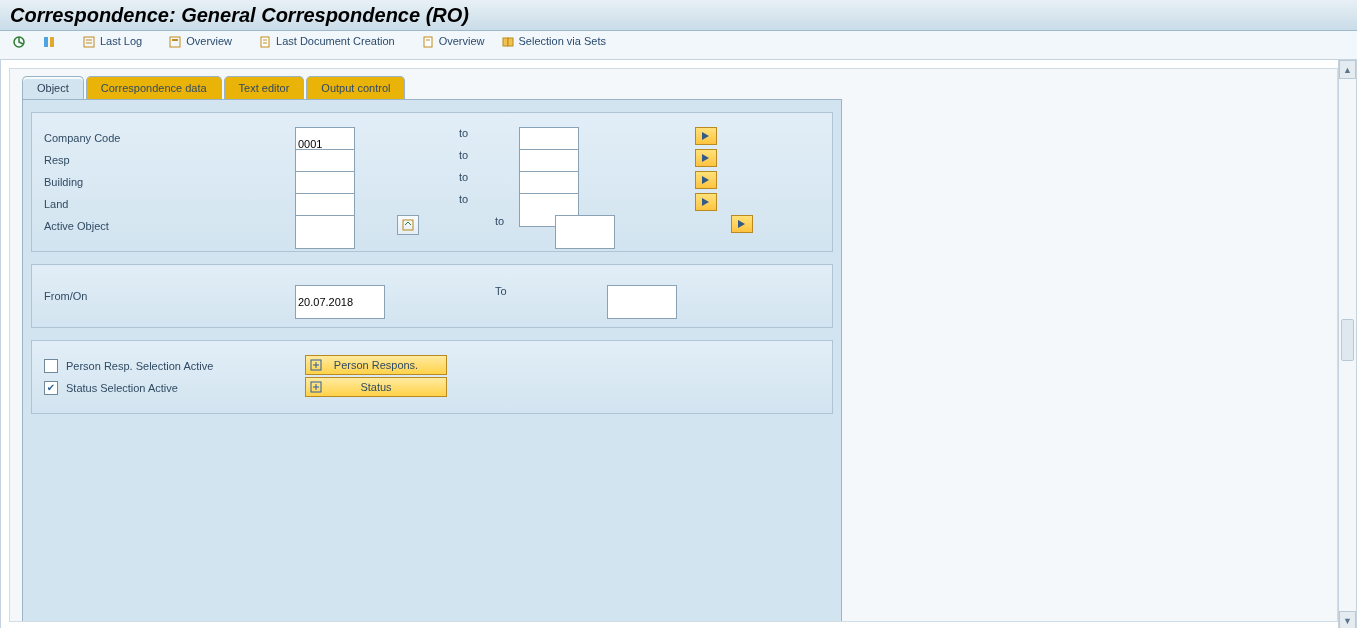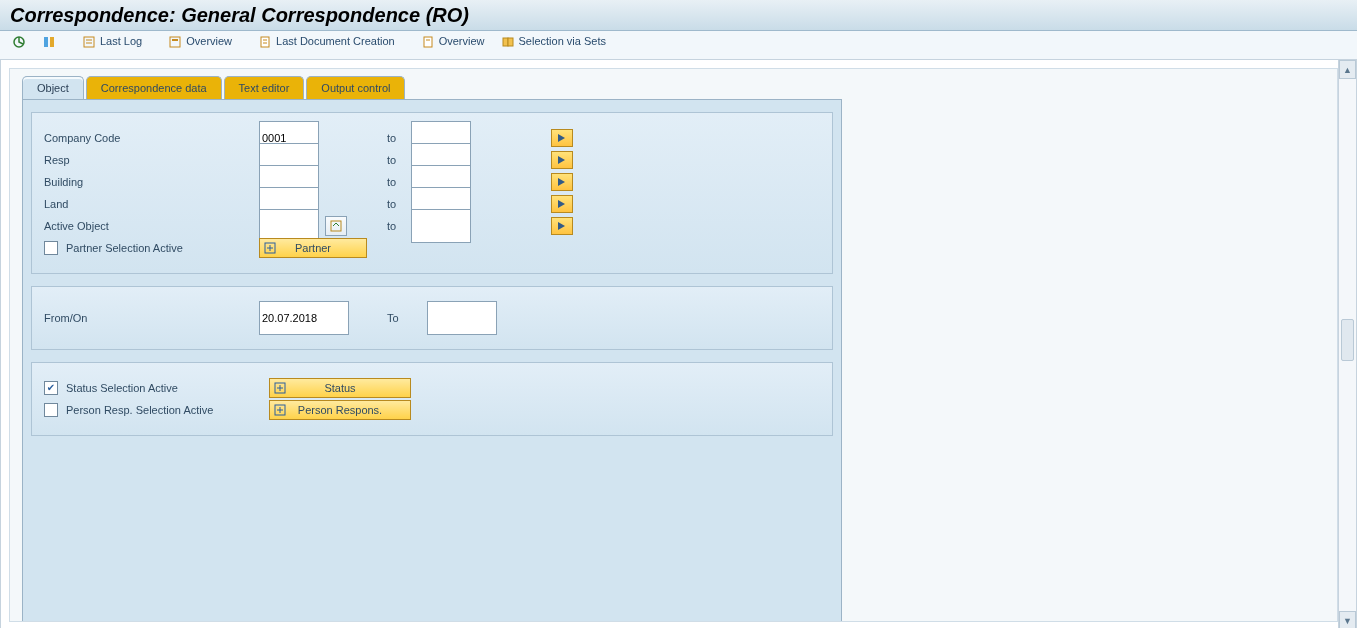--- a/index.html
+++ b/index.html
@@ -107,23 +107,23 @@
   .group-box {
     margin: 0 8px 12px 8px;
     border: 1px solid #aec4d5;
     background: #d8e8f3;
     background: linear-gradient(#e2eef7, #d2e4f0);
     border-radius: 0;
     padding: 14px 10px;
   }
   .row {
     display: flex;
-    align-items: center;
     height: 22px;
     margin-bottom: 0;
+    gap: 36px;
   }
   .lbl {
     width: 215px;
     color: #304b63;
     padding-left: 2px;
     display:flex;
     align-items:center;
     gap:4px;
   }
   input[type=text].fld {
@@ -397,83 +397,66 @@
           </div>
           <div class="to-lbl to-lbl-short">to</div>
           <input type="text" class="fld w-60" style="">
           <div class="arrow-btn">
             <svg width="10" height="10">
                 <polygon points="1,1 8,5 1,9"></polygon>
               </svg>
           </div>
         </div>
 
-        <div class="row">
-          <div class="lbl">
+      </div>
+
+      <div class="group-box" style="padding:20px 10px;">
+        <div class="row">
+          <div class="lbl">From/On</div>
+          <input type="text" class="fld w-90" value="20.07.2018" style="">
+          <div style="width:38px"></div>
+          <div style="width:24px;color:#304b63;">To</div>
+          <div style="width:16px"></div>
+          <input type="text" class="fld w-70" style="">
+        </div>
+      </div>
+
+      <div class="group-box">
+        <div class="row">
+          <div class="lbl" style="width:225px">
             <span class="check"></span>
-            <span>Partner Selection Active</span>
-          </div>
-          <div style="width:60px"></div>
-          <div class="wide-yellow-btn" style="width:106px;margin-left:-60px;">
+            <span>Person Resp. Selection Active</span>
+          </div>
+          <div class="wide-yellow-btn" style="width:140px;">
             <span class="mini-ico">
               <svg width="12" height="12">
                   <rect x="1" y="1" width="10" height="10" fill="none" stroke="#2a5f9e"></rect>
                   <line x1="3" y1="6" x2="9" y2="6" stroke="#2a5f9e"></line>
                   <line x1="6" y1="3" x2="6" y2="9" stroke="#2a5f9e"></line>
                 </svg>
             </span>
-            <span>Partner</span>
-          </div>
-        </div>
-      </div>
-
-      <div class="group-box" style="padding:20px 10px;">
-        <div class="row">
-          <div class="lbl">From/On</div>
-          <input type="text" class="fld w-90" value="20.07.2018" style="">
-          <div style="width:38px"></div>
-          <div style="width:24px;color:#304b63;">To</div>
-          <div style="width:16px"></div>
-          <input type="text" class="fld w-70" style="">
-        </div>
-      </div>
-
-      <div class="group-box">
+            <span>Person Respons.</span>
+          </div>
+        </div>
         <div class="row">
           <div class="lbl" style="width:225px">
             <span class="check checked"></span>
             <span>Status Selection Active</span>
           </div>
           <div class="wide-yellow-btn" style="width:140px;">
             <span class="mini-ico">
               <svg width="12" height="12">
                   <rect x="1" y="1" width="10" height="10" fill="none" stroke="#2a5f9e"></rect>
                   <line x1="3" y1="6" x2="9" y2="6" stroke="#2a5f9e"></line>
                   <line x1="6" y1="3" x2="6" y2="9" stroke="#2a5f9e"></line>
                 </svg>
             </span>
             <span>Status</span>
           </div>
         </div>
-        <div class="row">
-          <div class="lbl" style="width:225px">
-            <span class="check"></span>
-            <span>Person Resp. Selection Active</span>
-          </div>
-          <div class="wide-yellow-btn" style="width:140px;">
-            <span class="mini-ico">
-              <svg width="12" height="12">
-                  <rect x="1" y="1" width="10" height="10" fill="none" stroke="#2a5f9e"></rect>
-                  <line x1="3" y1="6" x2="9" y2="6" stroke="#2a5f9e"></line>
-                  <line x1="6" y1="3" x2="6" y2="9" stroke="#2a5f9e"></line>
-                </svg>
-            </span>
-            <span>Person Respons.</span>
-          </div>
-        </div>
       </div>
 
     </div>
   </div>
 
   <div class="right-scroll">
     <div class="scroll-btn">▲</div>
     <div class="scroll-track">
        <div class="scroll-grip"></div>
     </div>

